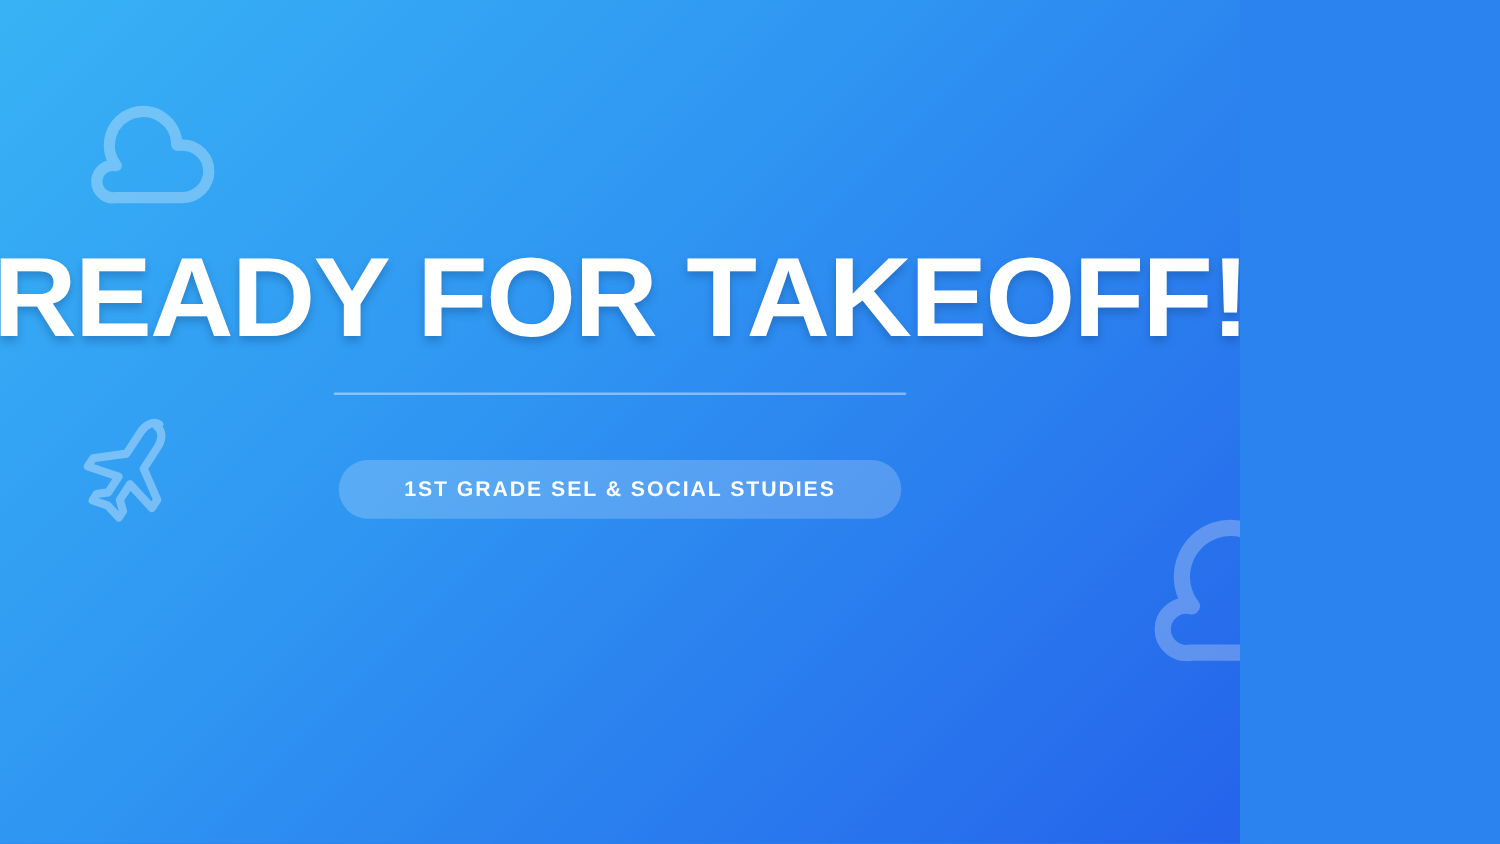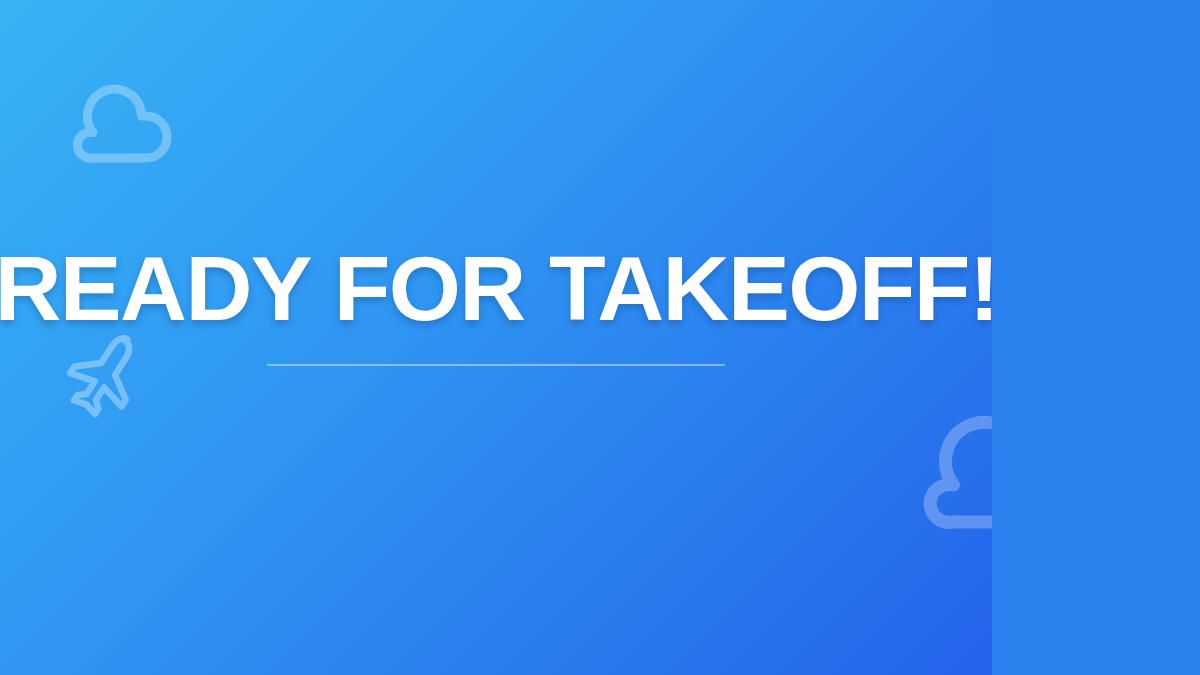--- a/index.html
+++ b/index.html
@@ -140,15 +140,18 @@
     </svg>
   </div>
 
   <div id="content">
 
     <h1 id="page-title">READY FOR TAKEOFF!</h1>
 
     <div id="divider"></div>
 
 
+    <div id="badge">
+      <span id="badge-label">1ST GRADE SEL &amp; SOCIAL STUDIES</span>
+    </div>
 
   </div>
 </div>
 
 </body></html>

